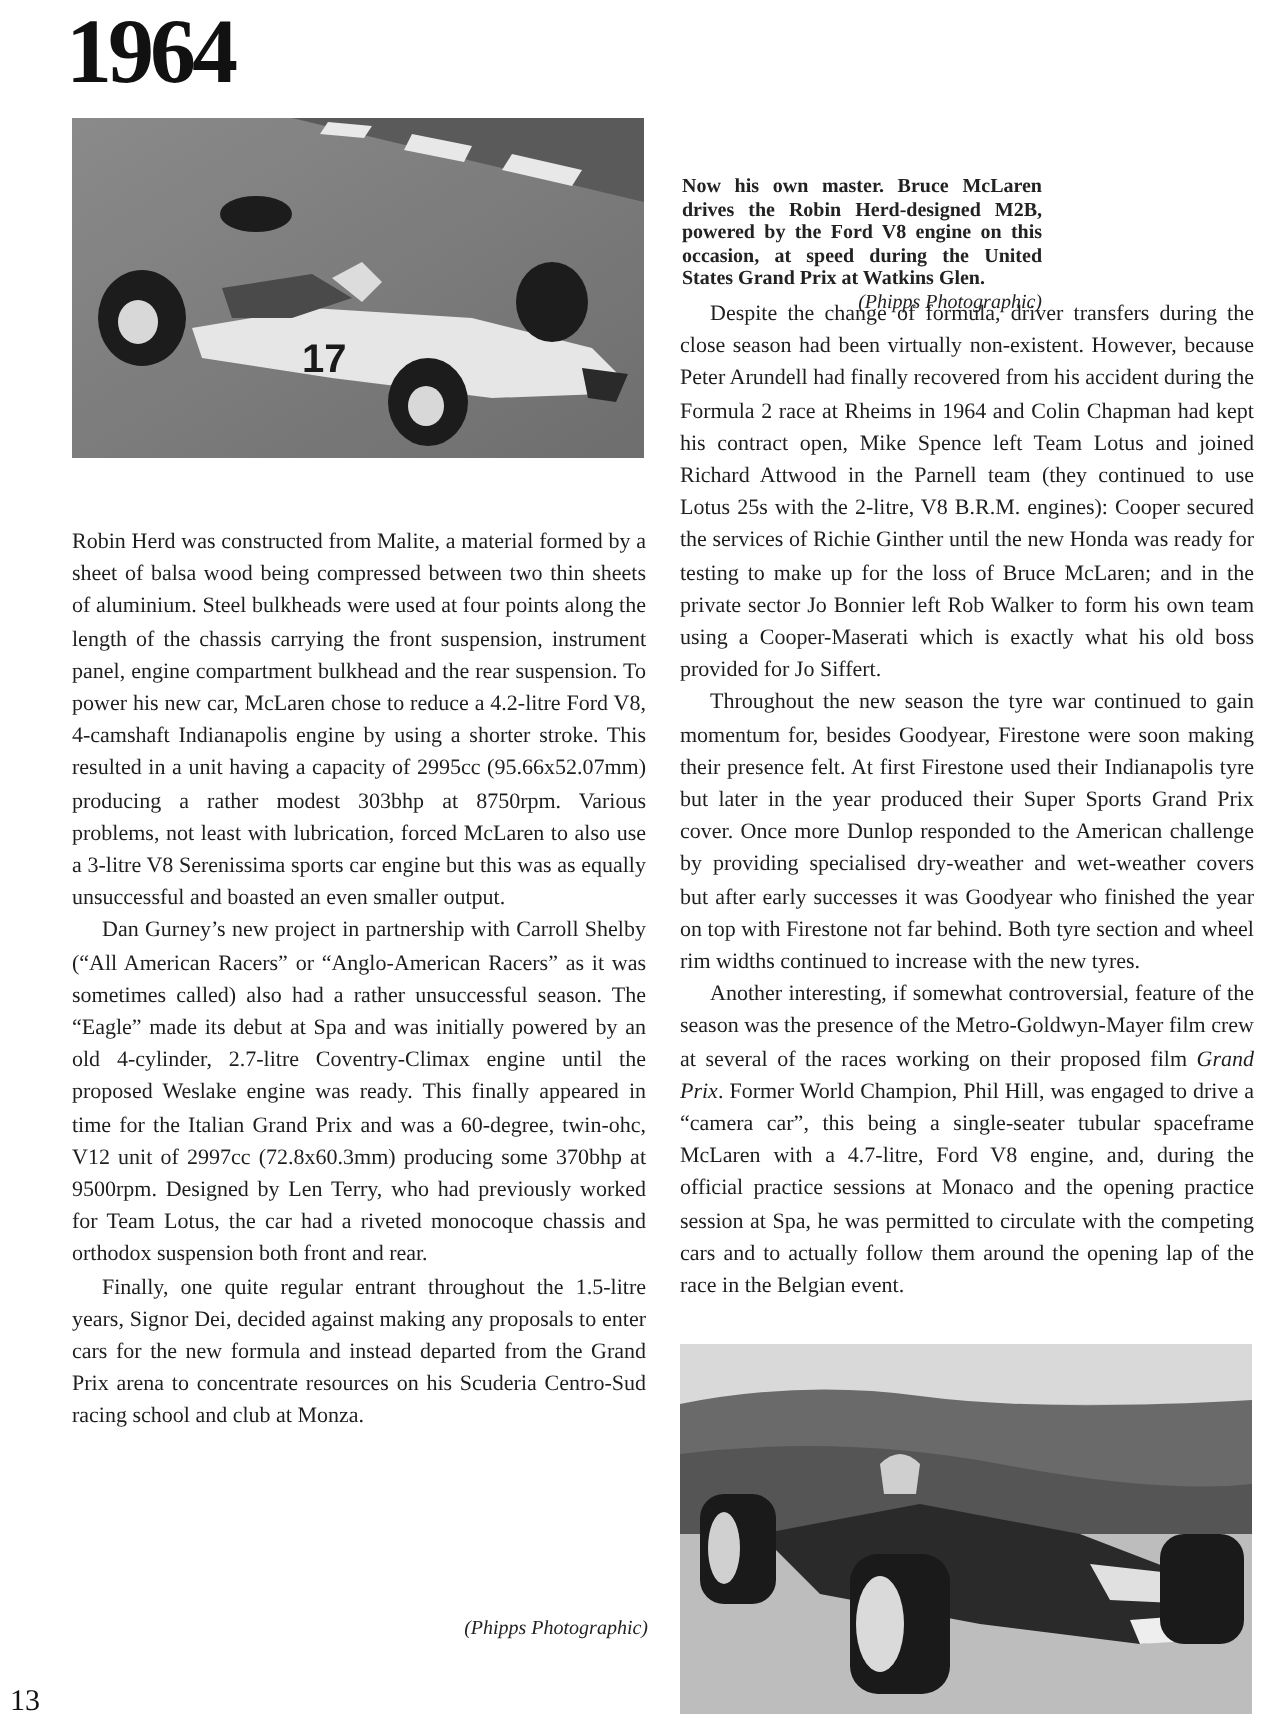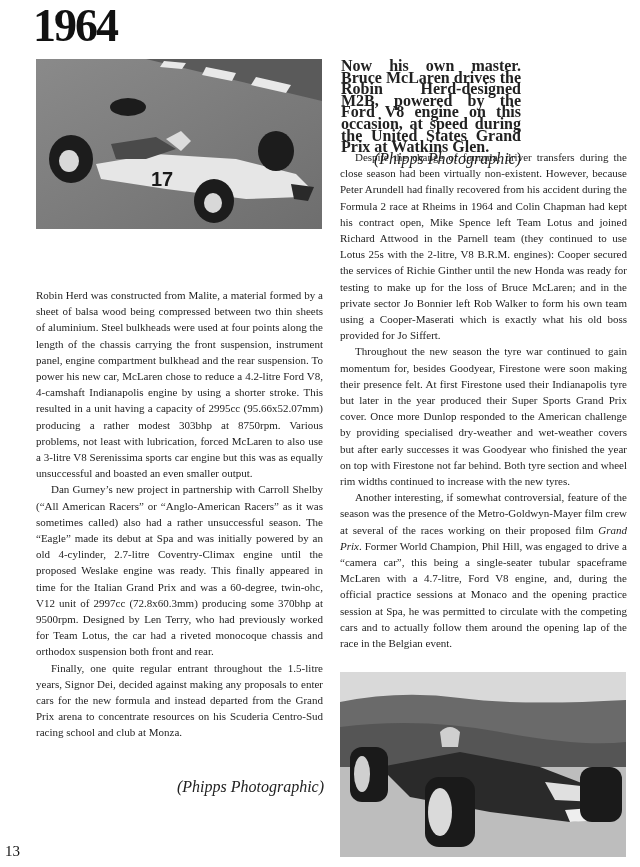--- a/index.html
+++ b/index.html
@@ -12,33 +12,33 @@
     position: absolute; left: 33px; top: 2px;
     font-size: 46px; font-weight: bold; letter-spacing: -2px; line-height: 48px;
     color: #111;
   }
   .photo { position: absolute; overflow: hidden; background: #a16207; }
   .photo svg { display: block; width: 100%; height: 100%; }
   #photo-top { left: 36px; top: 59px; width: 286px; height: 170px; }
   #photo-bottom { left: 340px; top: 672px; width: 286px; height: 185px; }
 
   .caption {
-    position: absolute; font-size: 16px; line-height: 11.6px;
-    font-weight: bold; color: #222; text-align: justify;
+    position: absolute; font-size: 10px; line-height: 11.6px;
+    font-weight: bold; color: #222; text-align: justify; margin-top: 28px;
   }
   .caption .credit { font-style: italic; font-weight: normal; display: block; text-align: right; }
   #caption-top { left: 341px; top: 60px; width: 180px; }
   #caption-bottom { left: 134px; top: 781px; width: 190px; }
 
   .col {
     position: absolute; font-size: 11px; line-height: 16.2px;
     text-align: justify; color: #1e1e1e;
   }
   .col p { margin: 0; text-indent: 15px; }
-  .col p.noindent { text-indent: 0; margin-top: 24px; }
+  .col p.noindent { text-indent: 0; }
   #col-left { left: 36px; top: 263px; width: 287px; }
   #col-right { left: 340px; top: 149px; width: 287px; }
   .page-number {
     position: absolute; left: 5px; top: 843px; font-size: 15px; color: #111;
   }
 </style>
 </head>
 <body>
 
 <div class="heading">1964</div>

